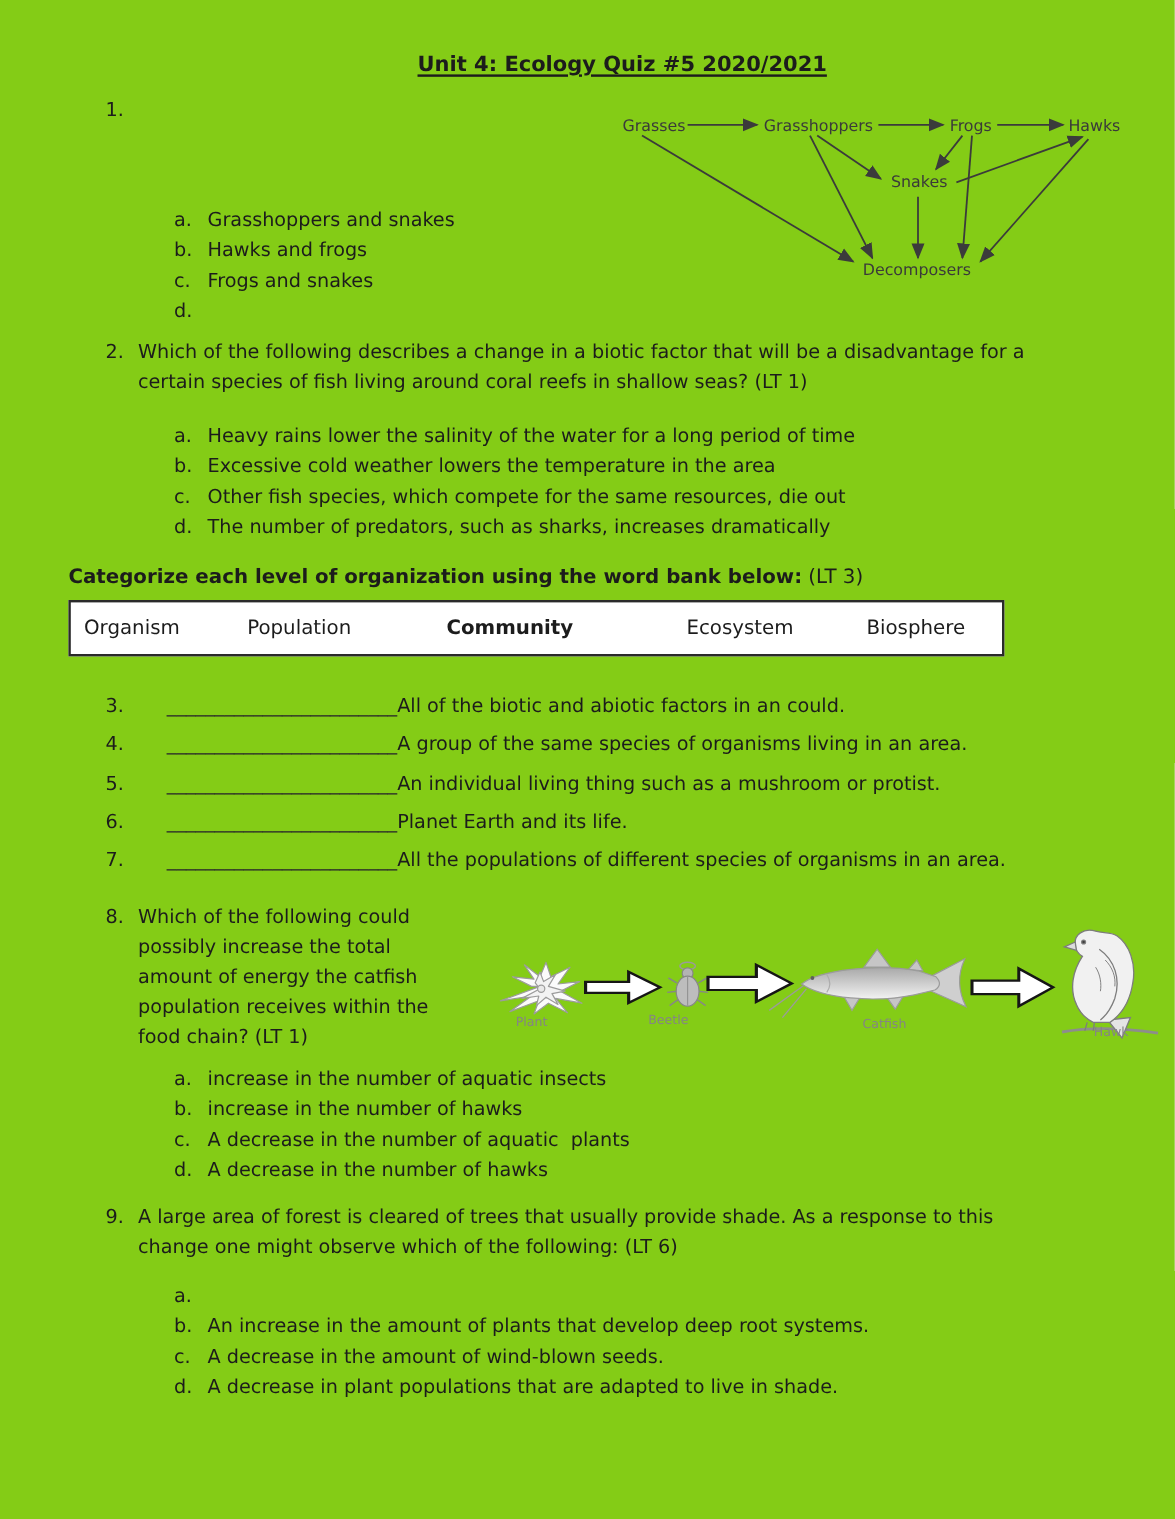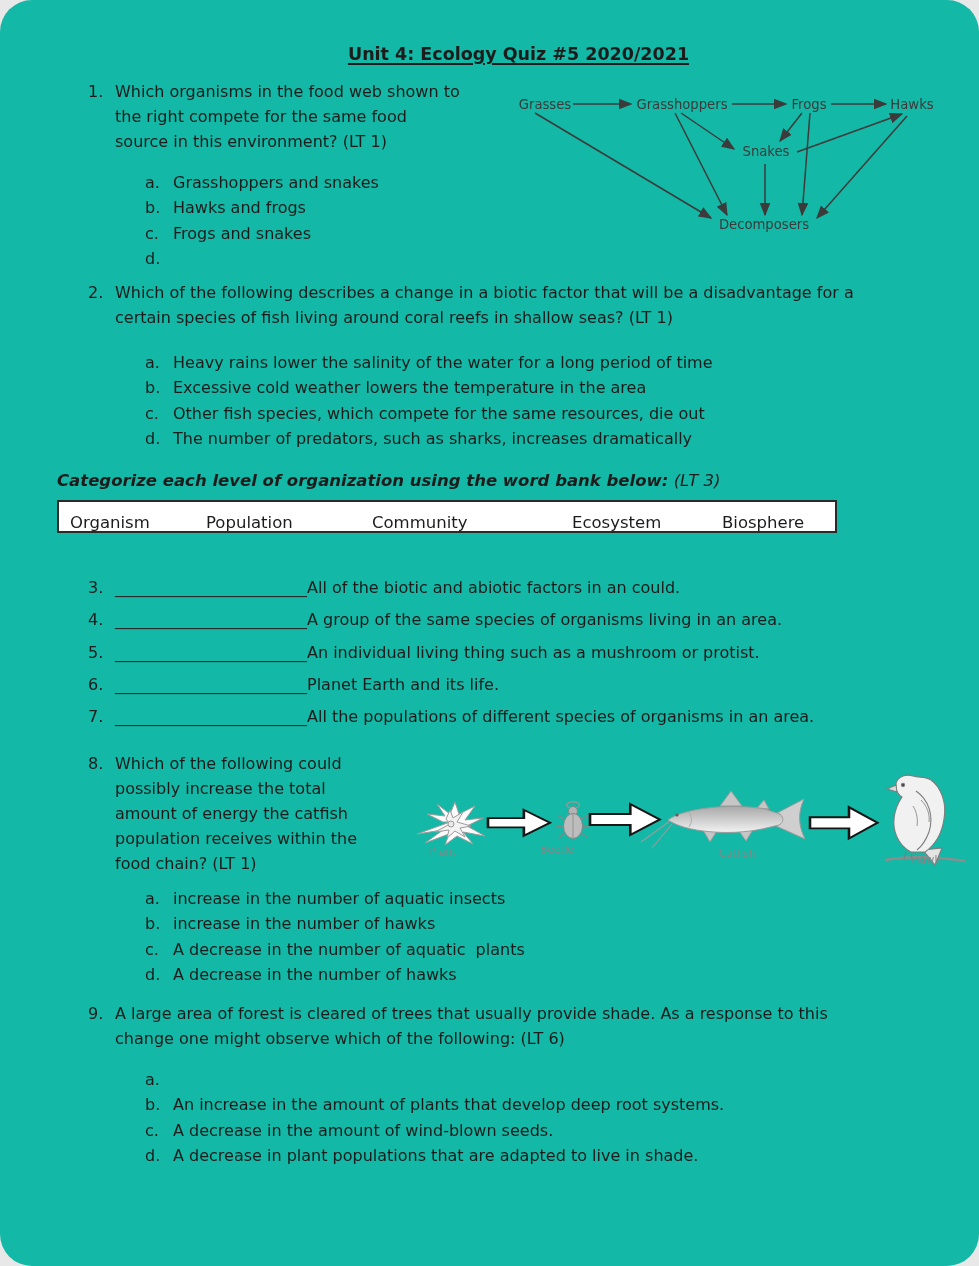--- a/index.html
+++ b/index.html
@@ -1,59 +1,55 @@
 <!DOCTYPE html>
 <html><head>
 <meta charset="utf-8">
 <style>
   html,body{margin:0;padding:0;background:#e8e8e8;}
   .page{
-    position:relative;width:979px;height:1266px;background:#14b8a6;
+    position:relative;width:979px;height:1266px;background:#84cc16;
     font-family:"DejaVu Sans",sans-serif;color:#1c1c1c;overflow:hidden;
     margin:0 auto;
-    border-radius:32px;
   }
   .abs{position:absolute;}
   .title{
     top:44px;left:0;width:100%;box-sizing:border-box;padding-left:58px;
     text-align:center;font-size:17.5px;font-weight:bold;
     text-decoration:underline;text-decoration-thickness:2px;text-underline-offset:3px;
   }
   .q{display:flex;font-size:16px;line-height:25px;}
   .qnum{width:27px;flex-shrink:0;}
   .qtext{white-space:pre-wrap;}
   .opts{font-size:16px;line-height:25.3px;}
   .opt{display:flex;}
   .opt-letter{width:28px;flex-shrink:0;}
   .opt-text{white-space:pre-wrap;}
-  .section-header{font-size:16.5px;font-style:italic;}
+  .section-header{font-size:16.5px;}
   .section-header .bold{font-weight:bold;}
   .wordbank{
-    left:57px;top:500px;width:780px;height:33px;
+    left:57px;top:500px;width:780px;height:47px;
     border:2px solid #2a2a2a;box-sizing:border-box;background:#fff;
   }
   .wb-word{position:absolute;top:11px;font-size:16.5px;}
   .fillins{left:88px;top:572px;font-size:16px;line-height:32.3px;}
   .fill-row{display:flex;}
   .fill-num{width:27px;flex-shrink:0;}
-  .fill-blank{letter-spacing:0;color:#2a2a2a;}
+  .fill-blank{letter-spacing:0;color:#2a2a2a;margin-left:24px;}
   svg text{font-family:"DejaVu Sans",sans-serif;}
 </style>
 </head>
 <body>
 
 <div class="page">
 
   <div class="abs title">Unit 4: Ecology Quiz #5 2020/2021</div>
 
   <div class="abs q" style="left:88px;top:79px;width:440px;">
     <span class="qnum">1.</span>
-    <span class="qtext">Which organisms in the food web shown to
-the right compete for the same food
-source in this environment? (LT 1)</span>
   </div>
   <div class="abs opts" style="left:145px;top:170px;">
     <div class="opt">
       <span class="opt-letter">a.</span>
       <span class="opt-text">Grasshoppers and snakes</span>
     </div>
     <div class="opt">
       <span class="opt-letter">b.</span>
       <span class="opt-text">Hawks and frogs</span>
     </div>
@@ -119,21 +115,21 @@
     </div>
   </div>
 
   <div class="abs section-header" style="left:57px;top:471px;">
     <span class="bold">Categorize each level of organization using the word bank below:</span><span> (LT 3)</span>
   </div>
 
   <div class="abs wordbank">
     <span class="wb-word" style="left:11px;">Organism</span>
     <span class="wb-word" style="left:147px;">Population</span>
-    <span class="wb-word" style="left:313px;">Community</span>
+    <span class="wb-word" style="left:313px;font-weight:bold;">Community</span>
     <span class="wb-word" style="left:513px;">Ecosystem</span>
     <span class="wb-word" style="left:663px;">Biosphere</span>
   </div>
 
   <div class="abs fillins">
     <div class="fill-row">
       <span class="fill-num">3.</span>
       <span class="fill-blank">________________________</span>
       <span>All of the biotic and abiotic factors in an could.</span>
     </div>

